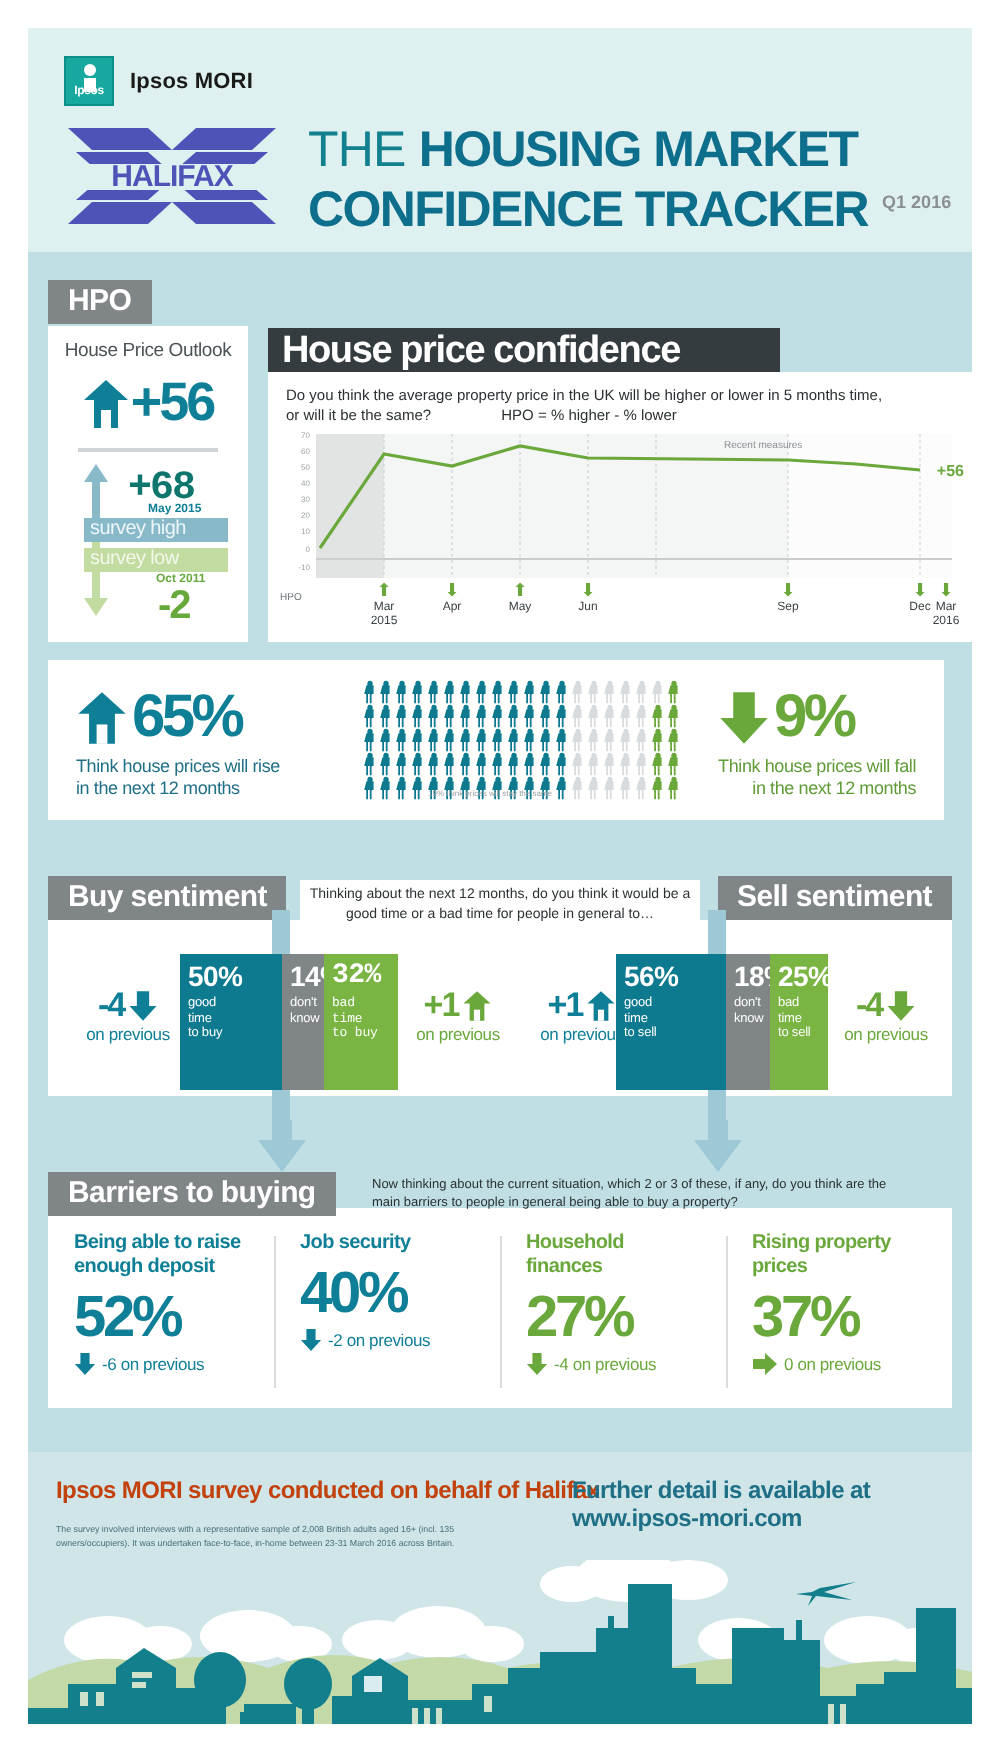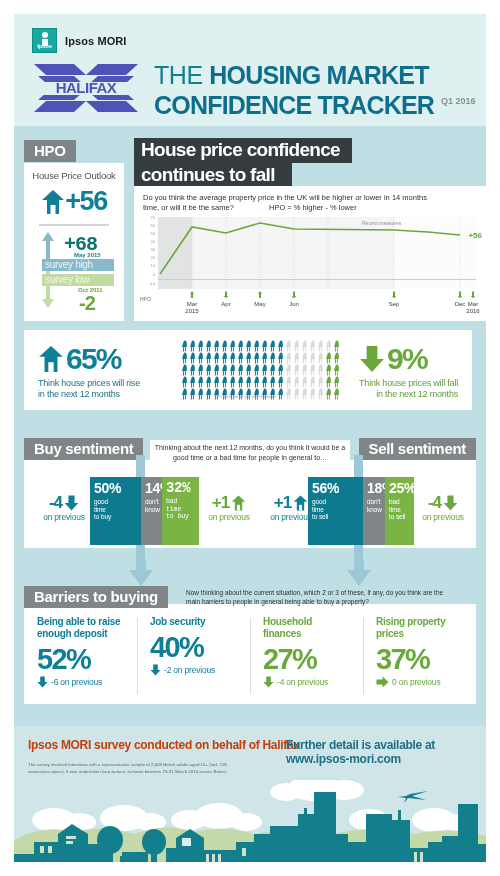--- a/index.html
+++ b/index.html
@@ -52,21 +52,21 @@
   .hi-date { position:absolute; left:50px; top:22px; font-size:6px; font-weight:bold; color:#0e7f96; }
   .hi-band { position:absolute; left:18px; top:29px; width:72px; height:12px; background:#87b9c9; color:#eef6f8; font-size:10px; padding-left:3px; letter-spacing:-0.3px;}
   .lo-band { position:absolute; left:18px; top:44px; width:72px; height:12px; background:#c2dba0; color:#f2f8ea; font-size:10px; padding-left:3px; letter-spacing:-0.3px;}
   .lo-date { position:absolute; left:54px; top:57px; font-size:6px; font-weight:bold; color:#66a83a; }
   .lo-val { position:absolute; left:55px; top:62px; font-size:20px; font-weight:bold; color:#66a83a; letter-spacing:-1px;}
 
   
   .big-head { position:absolute; left:134px; top:138px; width:352px; }
   .big-head .l { display:block; background:#353c3f; color:#fff; font-weight:bold; font-size:19px;
                  letter-spacing:-0.7px; padding:1px 7px 2px; }
-  .big-head .l1 { width:218px; }
+  .big-head .l1 { width:256px;margin-top:26px; }
   .big-head .l2 { width:158px; }
 
   
   .chart-card { position:absolute; left:134px; top:186px; width:352px; height:135px; background:#fff; }
   .chart-q { position:absolute; left:9px; top:7px; font-size:7.5px; line-height:10px; color:#2b3133; width:300px; }
   .chart-q .hpo-def { margin-left:10px;padding-left:23px; }
   .plot { position:absolute; left:24px; top:31px; width:318px; height:72px; background:#f4f5f5; }
   .plot .shade { position:absolute; left:0; top:0; width:34px; height:100%; background:#e2e3e3; }
   .plot .white-right { position:absolute; right:0; top:0; width:82px; height:100%; background:#fcfcfc; }
   .plot .zero-line { position:absolute; left:0; right:0; bottom:9px; height:1px; background:#c9cdcf; }
@@ -201,21 +201,21 @@
     </div>
   </div>
 
   <div class="big-head">
     <span class="l l1">House price confidence</span>
     <span class="l l2">continues to fall</span>
   </div>
 
   <div class="chart-card">
     <div class="chart-q">
-      <span>Do you think the average property price in the UK will be higher or lower in 14 months time, or will it be the same?</span>
+      <span>Do you think the average property price in the UK will be higher or lower in 5 months time, or will it be the same?</span>
       <span class="hpo-def">HPO = % higher - % lower</span>
     </div>
     <div class="plot">
       <div class="shade"></div>
       <div class="white-right"></div>
       <div class="zero-line"></div>
       <svg width="318" height="72" viewBox="0 0 318 72">
         <g stroke="#cfd4d6" stroke-width="0.6" stroke-dasharray="1.5 1.5">
           <line x1="34" y1="0" x2="34" y2="72"></line>
             <line x1="68" y1="0" x2="68" y2="72"></line>

